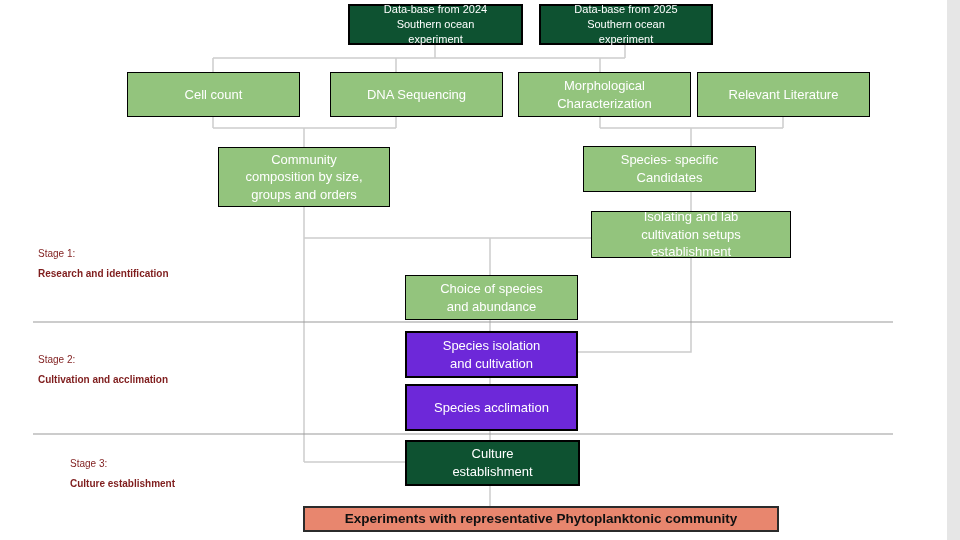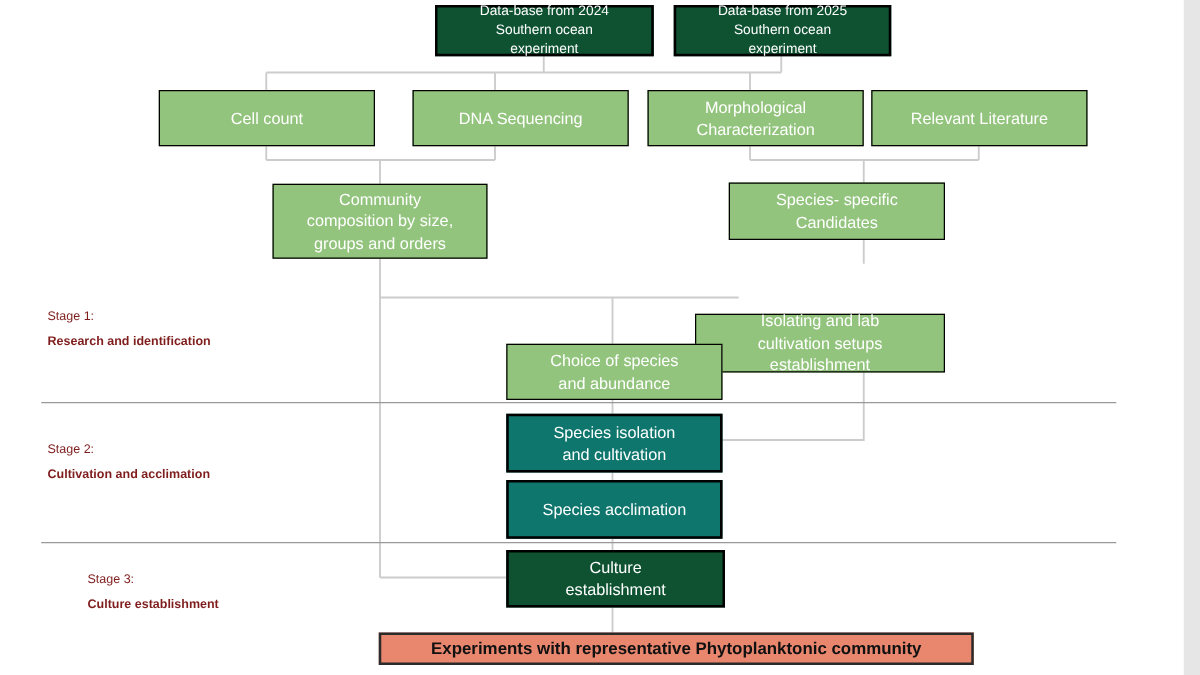--- a/index.html
+++ b/index.html
@@ -8,39 +8,39 @@
     font-family:"Liberation Sans",sans-serif;overflow:hidden;
   }
   svg.wires{position:absolute;left:0;top:0;width:960px;height:540px;}
   .node{
     position:absolute;display:flex;align-items:center;justify-content:center;
     text-align:center;color:#ffffff;box-sizing:border-box;line-height:1.35;
     padding:2px 24px;
   }
   .dark{background:#0e5231;border:2px solid #000;font-size:11px;}
   .light{background:#93c47d;border:1px solid #000;font-size:13px;}
-  .forest{background:#0f766e;border:2px solid #000;font-size:13px;}
+  .forest{background:#6d28d9;border:2px solid #000;font-size:13px;}
   .salmon{
     background:#e8866e;border:2px solid #2b2b2b;color:#111;
     font-weight:bold;font-size:13.5px;margin-left:48px;
   }
   .stage{
     position:absolute;left:38px;color:#7f1d1d;font-size:10px;line-height:20px;
   }
   .stage .t2{font-weight:bold;}
   
   #n-db2024{left:348px;top:4px;width:175px;height:41px;}
   #n-db2025{left:539px;top:4px;width:174px;height:41px;}
   #n-cell{left:127px;top:72px;width:173px;height:45px;}
   #n-dna{left:310px;top:72px;width:173px;height:45px;margin-left:20px;}
   #n-morph{left:518px;top:72px;width:173px;height:45px;}
   #n-rellit{left:697px;top:72px;width:173px;height:45px;}
   #n-comm{left:218px;top:147px;width:172px;height:60px;}
   #n-cand{left:583px;top:146px;width:173px;height:46px;}
-  #n-isosetup{left:556px;top:211px;width:200px;height:47px;margin-top:40px;}
+  #n-isosetup{left:591px;top:211px;width:200px;height:47px;}
   #n-choice{left:405px;top:275px;width:173px;height:45px;}
   #n-spiso{left:405px;top:331px;width:173px;height:47px;}
   #n-spacc{left:405px;top:384px;width:173px;height:47px;}
   #n-culture{left:405px;top:440px;width:175px;height:46px;}
   #n-exp{left:255px;top:506px;width:476px;height:26px;}
   #stage1{top:244px;} #stage2{top:350px;} #stage3{top:454px;margin-left:32px;}
   #scrollbar{
     position:absolute;right:0;top:0;width:13px;height:540px;background:#e6e6e6;
   }
 </style>

